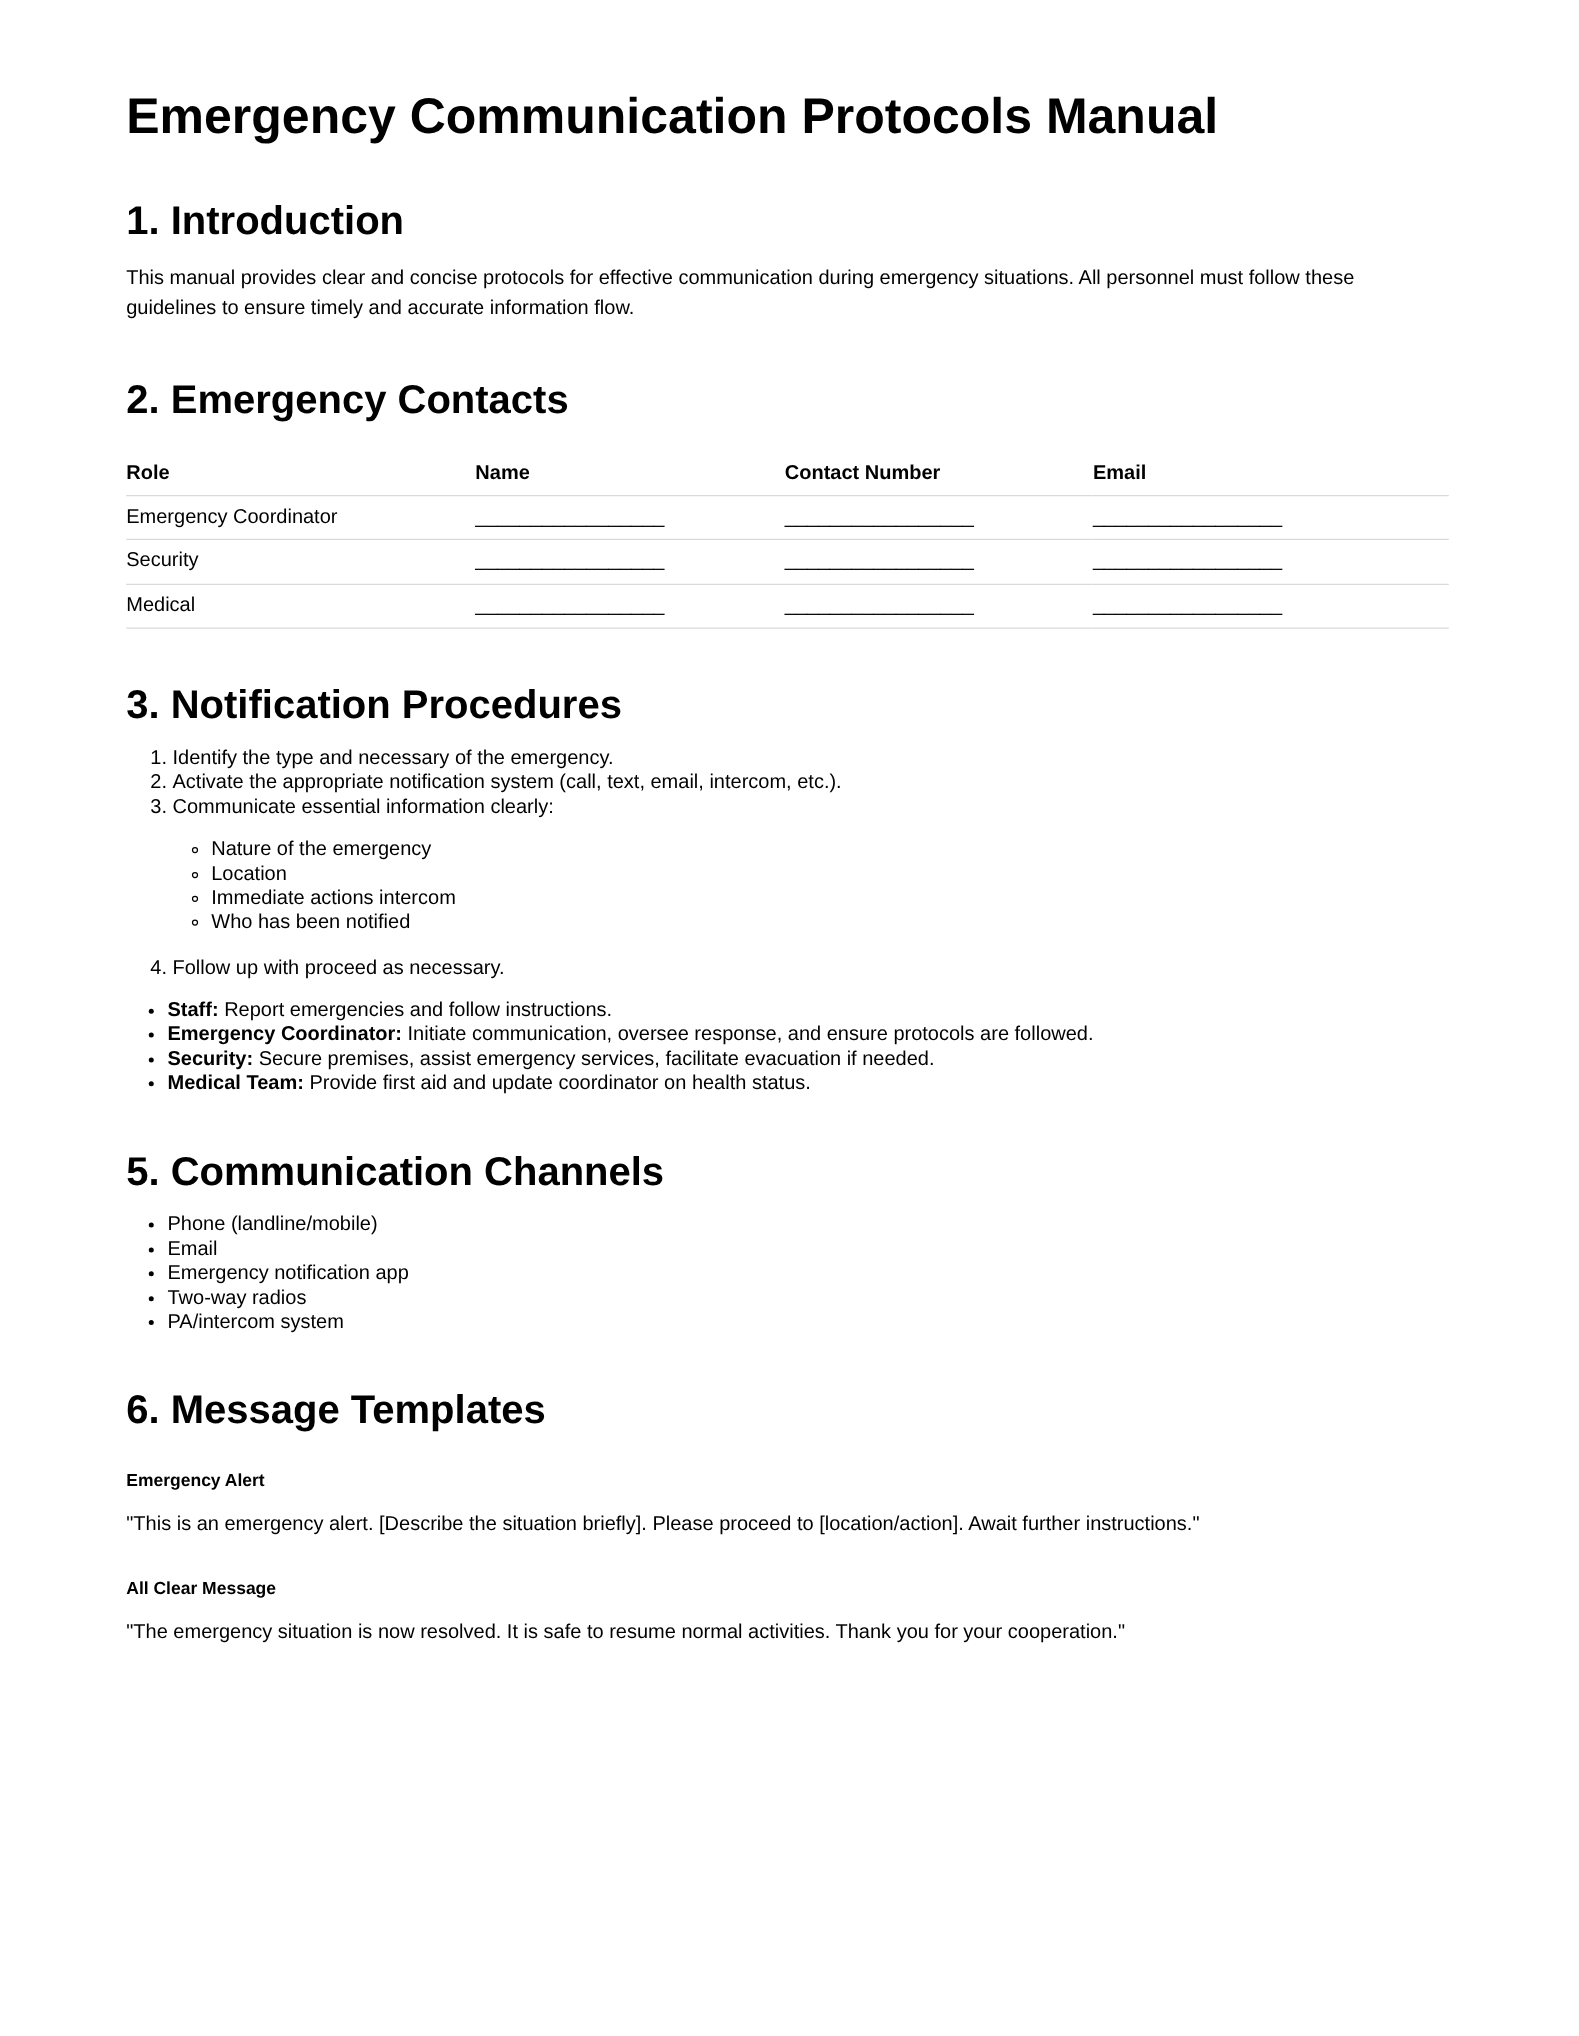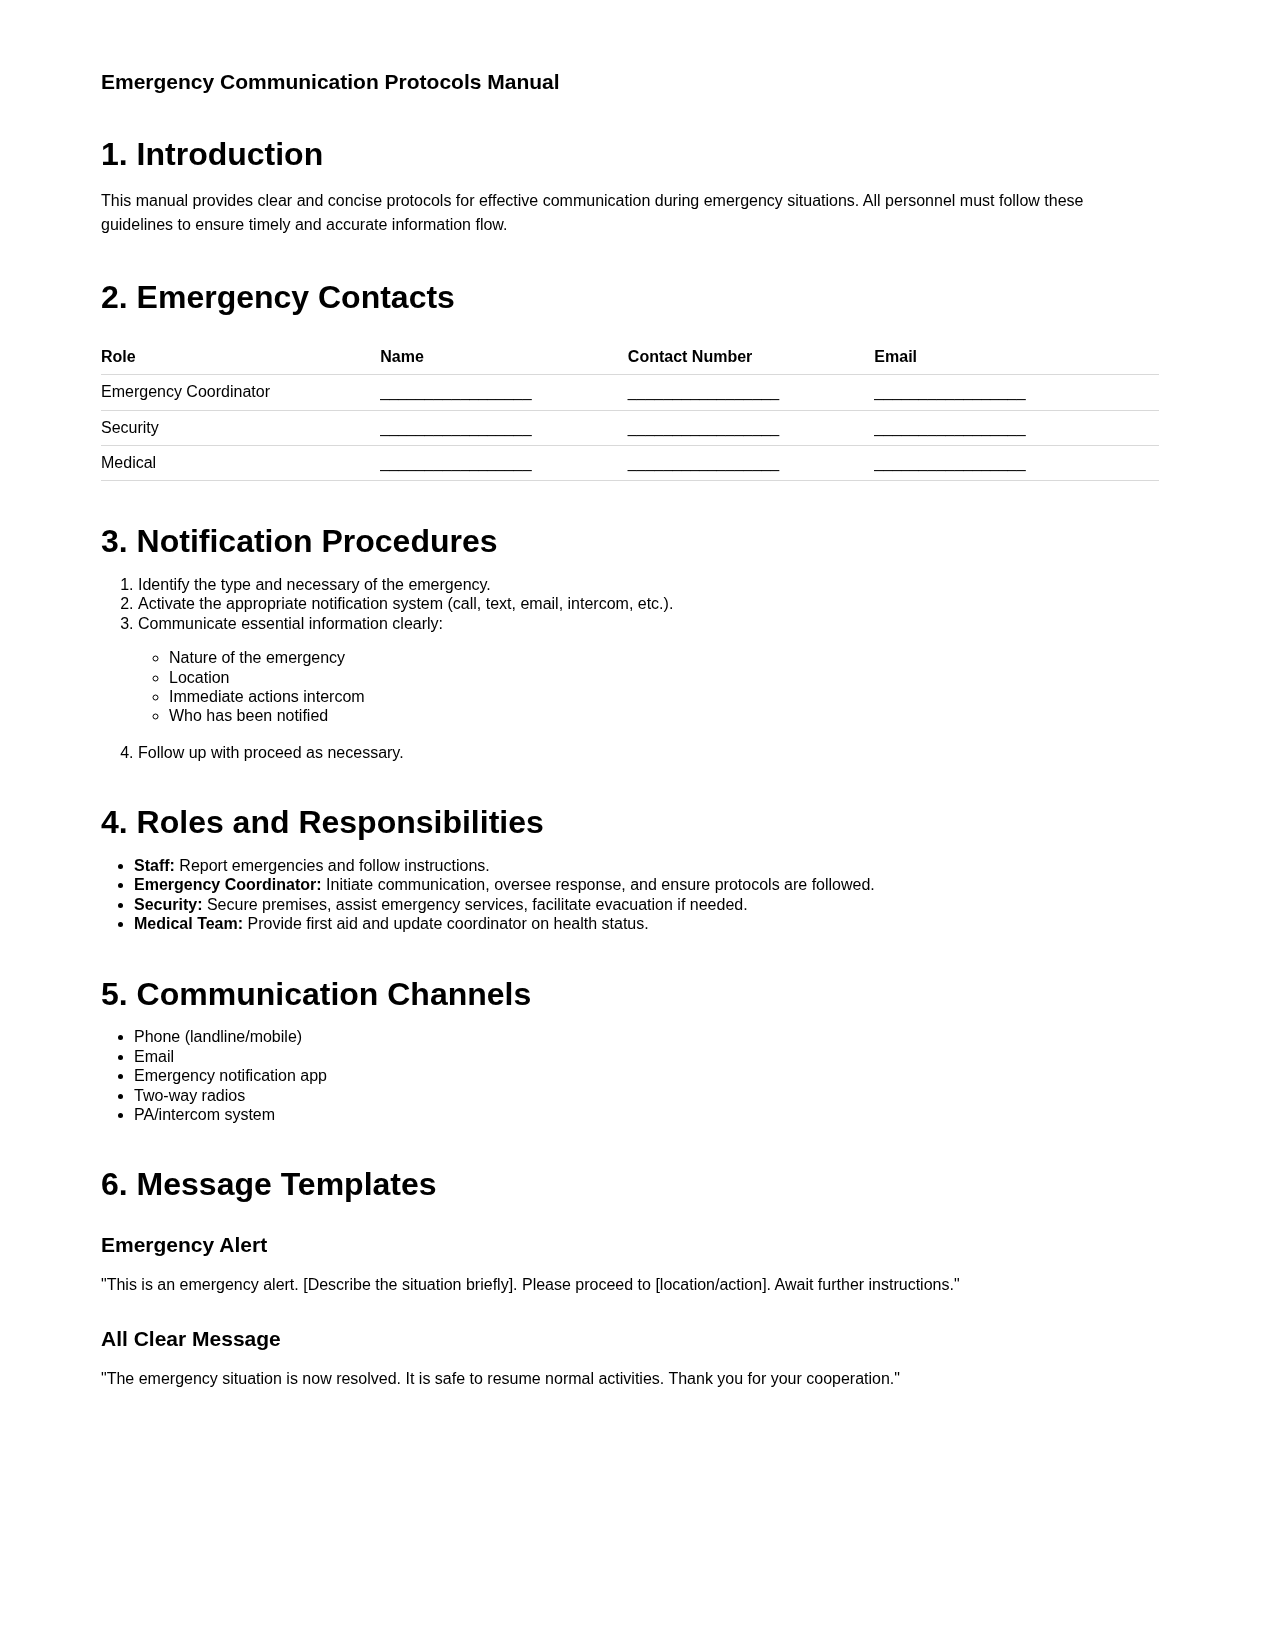--- a/index.html
+++ b/index.html
@@ -9,33 +9,33 @@
     font-family: "Liberation Sans", "DejaVu Sans", sans-serif;
     font-size: 16px;
   }
   .page {
     width: 1263px;
     min-height: 1629px;
     padding: 70px 104px 60px 101px;
     background: #ffffff;
   }
   h1 {
-    font-size: 21px;
+    font-size: 40px;
     font-weight: bold;
     margin: 0 0 26px 0;
     line-height: 1.15;
   }
   h2 {
     font-size: 32px;
     font-weight: bold;
     margin: 42px 0 16px 0;
     line-height: 1.15;
   }
   h3 {
-    font-size: 21px;
+    font-size: 14px;
     font-weight: bold;
     margin: 30px 0 16px 0;
     line-height: 1.15;
   }
   p {
     margin: 16px 0;
     line-height: 1.5;
   }
   
   table.contacts {
@@ -134,21 +134,20 @@
       <ul class="sub">
         <li>Nature of the emergency</li>
         <li>Location</li>
         <li>Immediate actions intercom</li>
         <li>Who has been notified</li>
       </ul>
     </li>
     <li class="followup" value="4">Follow up with proceed as necessary.</li>
   </ol>
 
-  <h2>4. Roles and Responsibilities</h2>
 
   <ul class="bullets">
     <li>
       <span class="role-label">Staff:</span>
       <span>Report emergencies and follow instructions.</span>
     </li>
     <li>
       <span class="role-label">Emergency Coordinator:</span>
       <span>Initiate communication, oversee response, and ensure protocols are followed.</span>
     </li>

